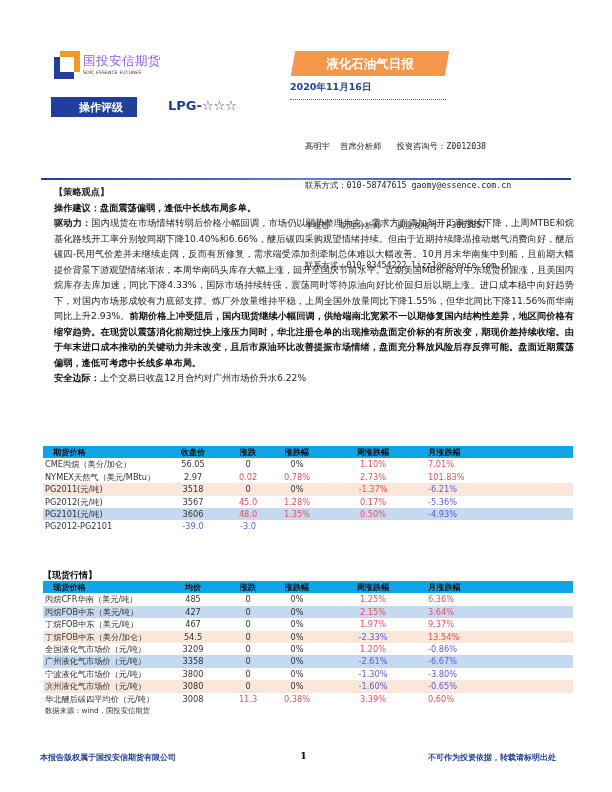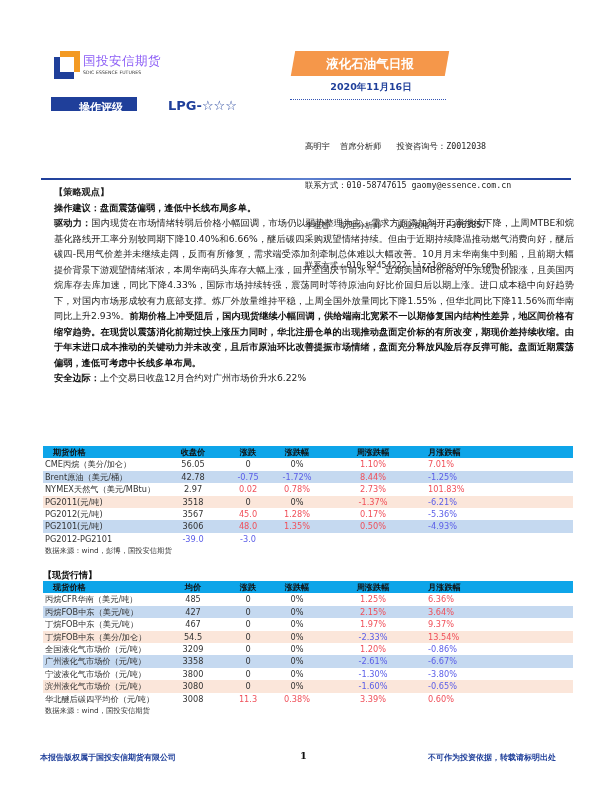--- a/index.html
+++ b/index.html
@@ -8,24 +8,24 @@
   .abs { position: absolute; }
   
   .logo-mark { left: 54px; top: 51px; width: 26px; height: 28px; }
   .logo-cn { left: 83px; top: 53px; font-size: 12.5px; color: #8b5cf6; letter-spacing: 0.5px; white-space: nowrap; }
   .logo-en { left: 83px; top: 70px; font-size: 4.6px; color: #333; letter-spacing: 0.1px; white-space: nowrap; }
   
   .banner { left: 293px; top: 51px; width: 154px; height: 25px; background: #f5974a;
             transform: skewX(-10deg); }
   .banner-text { left: 293px; top: 51px; width: 154px; height: 25px; line-height: 25px; text-align: center;
                  color: #fff; font-weight: bold; font-size: 12.5px; }
-  .date { left: 290px; top: 81px; width: 162px; text-align: center; font-size: 9.5px; color: #1f3f9a; font-weight: bold; }
+  .date { left: 290px; top: 81px; width: 162px; text-align: left; font-size: 9.5px; color: #1f3f9a; font-weight: bold; }
   .dots { left: 290px; top: 99px; width: 156px; border-top: 1.2px dotted #3556b5; }
   
-  .rating-box { left: 51px; top: 97px; width: 86px; height: 14px; background: #1f3f9a;
+  .rating-box { left: 51px; top: 97px; width: 86px; height: 20px; background: #1f3f9a;
                 color: #fff; font-size: 11px; font-weight: bold; line-height: 22px; text-align: center; }
   .rating-box span { padding-left: 14px; }
   .rating-val { left: 168px; top: 98px; font-size: 13px; color: #1f3f9a; font-weight: bold; white-space: nowrap; }
   
   .analysts { left: 305px; top: 113px; font-size: 8.3px; line-height: 13.3px; color: #222; white-space: pre; font-family: "DejaVu Sans Mono", "Liberation Mono", monospace; }
   .analysts .cn { font-family: "DejaVu Sans", sans-serif; }
   
   .divider { left: 41px; top: 178px; width: 530px; height: 2px;
              background: linear-gradient(to right, #1f3f9a, #5c7fcf, #1f3f9a); }
   
@@ -102,28 +102,20 @@
   </div>
   <div id="futures-rows">
       <div class="row">
         <span class="c c0 name">CME丙烷（美分/加仑）</span>
         <span class="c c1 flat">56.05</span>
         <span class="c c2 flat">0</span>
         <span class="c c3 flat">0%</span>
         <span class="c c4 up">1.10%</span>
         <span class="c c5 up">7.01%</span>
       </div>
-      <div class="row blue">
-        <span class="c c0 name">Brent原油（美元/桶）</span>
-        <span class="c c1 flat">42.78</span>
-        <span class="c c2 down">-0.75</span>
-        <span class="c c3 down">-1.72%</span>
-        <span class="c c4 up">8.44%</span>
-        <span class="c c5 down">-1.25%</span>
-      </div>
       <div class="row">
         <span class="c c0 name">NYMEX天然气（美元/MBtu）</span>
         <span class="c c1 flat">2.97</span>
         <span class="c c2 up">0.02</span>
         <span class="c c3 up">0.78%</span>
         <span class="c c4 up">2.73%</span>
         <span class="c c5 up">101.83%</span>
       </div>
       <div class="row peach">
         <span class="c c0 name">PG2011(元/吨)</span>
@@ -151,21 +143,20 @@
       </div>
       <div class="row">
         <span class="c c0 name">PG2012-PG2101</span>
         <span class="c c1 down">-39.0</span>
         <span class="c c2 down">-3.0</span>
         <span class="c c3 down"></span>
         <span class="c c4 flat"></span>
         <span class="c c5 flat"></span>
       </div>
     </div>
-  <div class="source">数据来源：wind，彭博，国投安信期货</div>
 </div>
 
 <div class="abs tbl" style="top:569px;">
   <div class="sec-title">【现货行情】</div>
   <div class="row hdr">
     <span class="c c0" style="left:10px">现货价格</span>
     <span class="c c1">均价</span>
     <span class="c c2">涨跌</span>
     <span class="c c3">涨跌幅</span>
     <span class="c c4">周涨跌幅</span>

